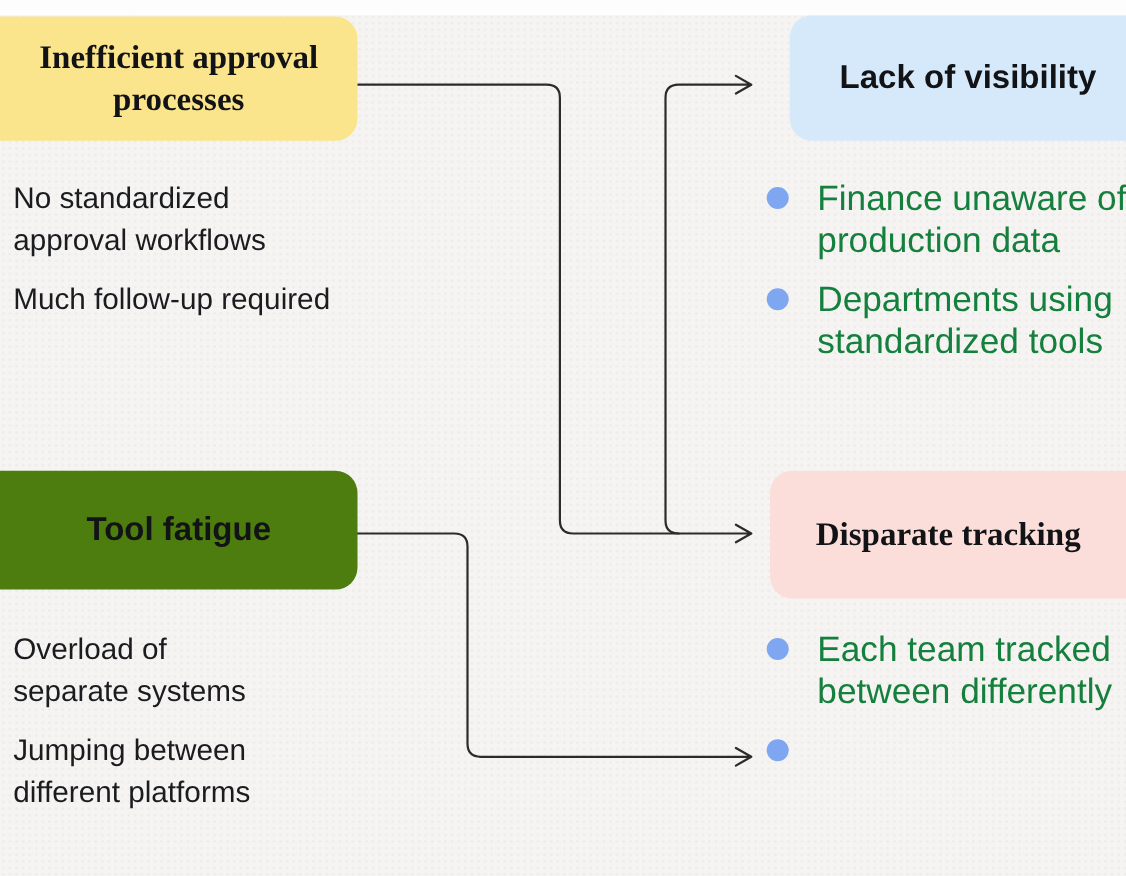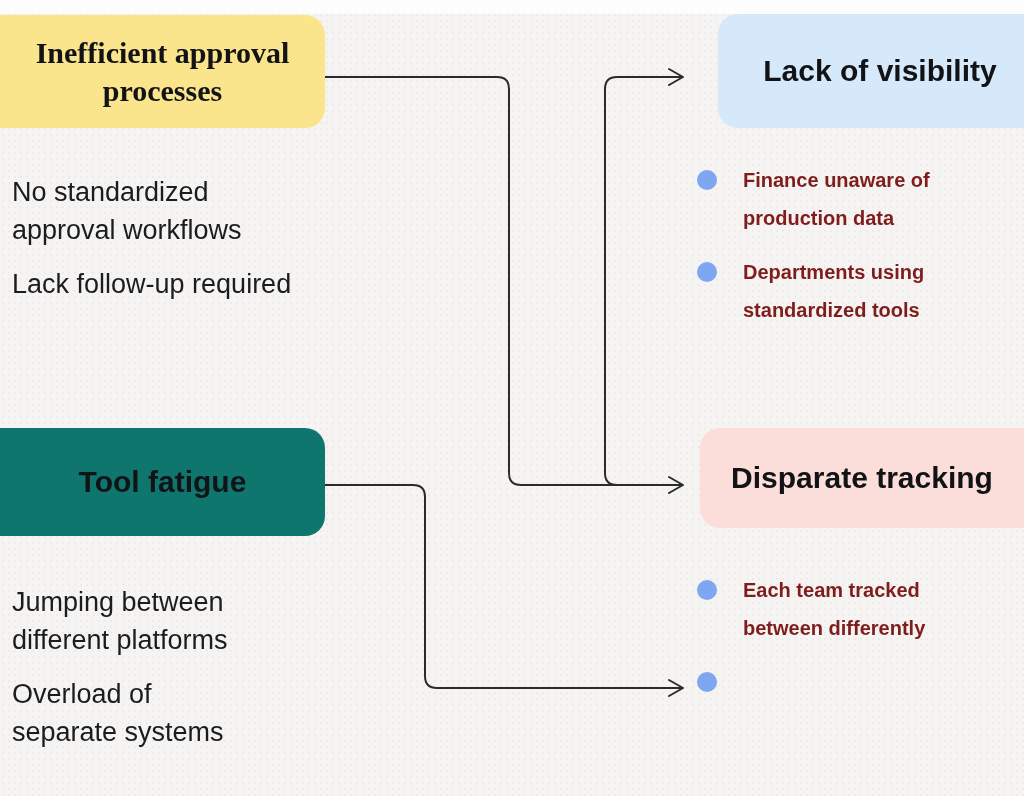--- a/index.html
+++ b/index.html
@@ -17,37 +17,37 @@
   }
   .topstrip{position:absolute;left:0;top:0;width:1024px;height:14px;background:#fdfdfd;}
   .node{
     position:absolute;display:flex;align-items:center;justify-content:center;
     text-align:center;font-weight:bold;font-size:30px;line-height:38px;
     color:#121316;white-space:pre-line;
   }
   .node.yellow{left:0;top:15px;width:325px;height:113px;border-radius:0 20px 20px 0;font-family:Liberation Serif, serif;}
   .node.blue{left:700px;top:14px;width:324px;height:114px;border-radius:20px 0 0 20px;}
   .node.lavender{left:0;top:428px;width:325px;height:108px;border-radius:0 20px 20px 0;}
-  .node.pink{left:700px;top:428px;width:324px;height:100px;border-radius:20px 0 0 20px;}
+  .node.pink{left:700px;top:428px;width:324px;height:116px;border-radius:20px 0 0 20px;font-family:Liberation Serif, serif;}
   .notes{position:absolute;width:400px;}
   .notes.lt{left:12px;top:161px;}
   .notes.lb{left:12px;top:571px;}
   .note{
-    margin:12px 0 16px 0;font-size:27px;line-height:38px;white-space:pre-line;
+    margin:0 0 16px 0;font-size:27px;line-height:38px;white-space:pre-line;
     color:#1b1c1f;
   }
   .bullets{position:absolute;left:697px;width:330px;}
   .bullets.rt{top:161px;}
   .bullets.rb{top:571px;}
   .bullet{display:flex;align-items:flex-start;margin:0 0 16px 0;}
   .dot{
     flex:0 0 20px;width:20px;height:20px;border-radius:50%;
     margin:9px 26px 0 0;background:#7fa6f0;
   }
-  .btext{font-size:20px;line-height:38px;white-space:pre-line;color:#7f1d1d;font-weight:bold;}
+  .btext{font-size:32px;line-height:38px;white-space:pre-line;color:#15803d;}
   svg.connectors{position:absolute;inset:0;pointer-events:none;}
   svg.connectors path{
     fill:none;stroke:#2b2b2b;stroke-width:2;
     stroke-linecap:round;stroke-linejoin:round;
   }
 </style>
 </head>
 <body>
 
 <div class="dotgrid"></div>
@@ -57,35 +57,35 @@
   <path d="M325 77 L497 77 Q509 77 509 89 L509 473 Q509 485 521 485 L682 485 M669 477 L683 485 L669 493"></path>
   <path d="M617 485 Q605 485 605 473 L605 89 Q605 77 617 77 L682 77 M669 69 L683 77 L669 85"></path>
   <path d="M325 485 L413 485 Q425 485 425 497 L425 676 Q425 688 437 688 L682 688 M669 680 L683 688 L669 696"></path>
 </svg>
 
 <div class="node yellow" style="background: rgb(250, 228, 140);">Inefficient approval
 processes</div>
 
 <div class="node blue" style="background: rgb(214, 233, 250); margin-left: 18px;">Lack of visibility</div>
 
-<div class="node lavender" style="background: #0f766e;">Tool fatigue</div>
+<div class="node lavender" style="background: #4d7c0f;">Tool fatigue</div>
 
 <div class="node pink" style="background: rgb(251, 222, 218);">Disparate tracking</div>
 
 <div class="notes lt">
     <p class="note">No standardized
 approval workflows</p>
-    <p class="note">Lack follow-up required</p>
+    <p class="note">Much follow-up required</p>
   </div>
 
 <div class="notes lb">
+    <p class="note">Overload of
+separate systems</p>
     <p class="note">Jumping between
 different platforms</p>
-    <p class="note">Overload of
-separate systems</p>
   </div>
 
 <div class="bullets rt">
     <div class="bullet">
     <span class="dot"></span>
     <span class="btext">Finance unaware of
 production data</span>
   </div>
     <div class="bullet">
     <span class="dot"></span>

